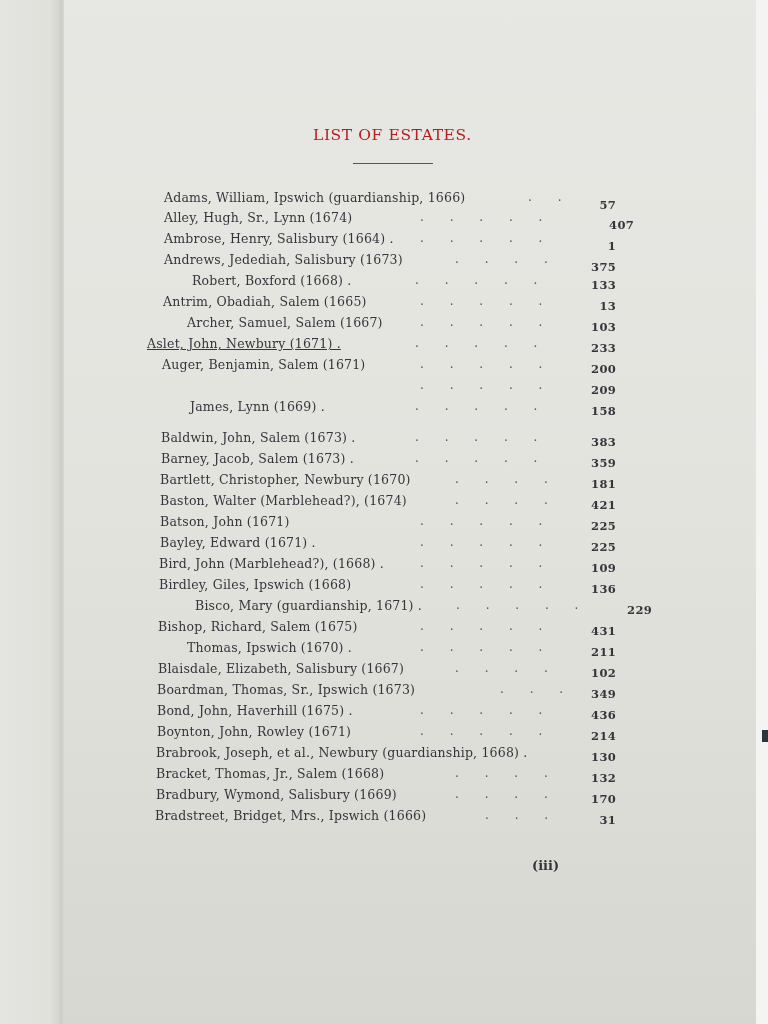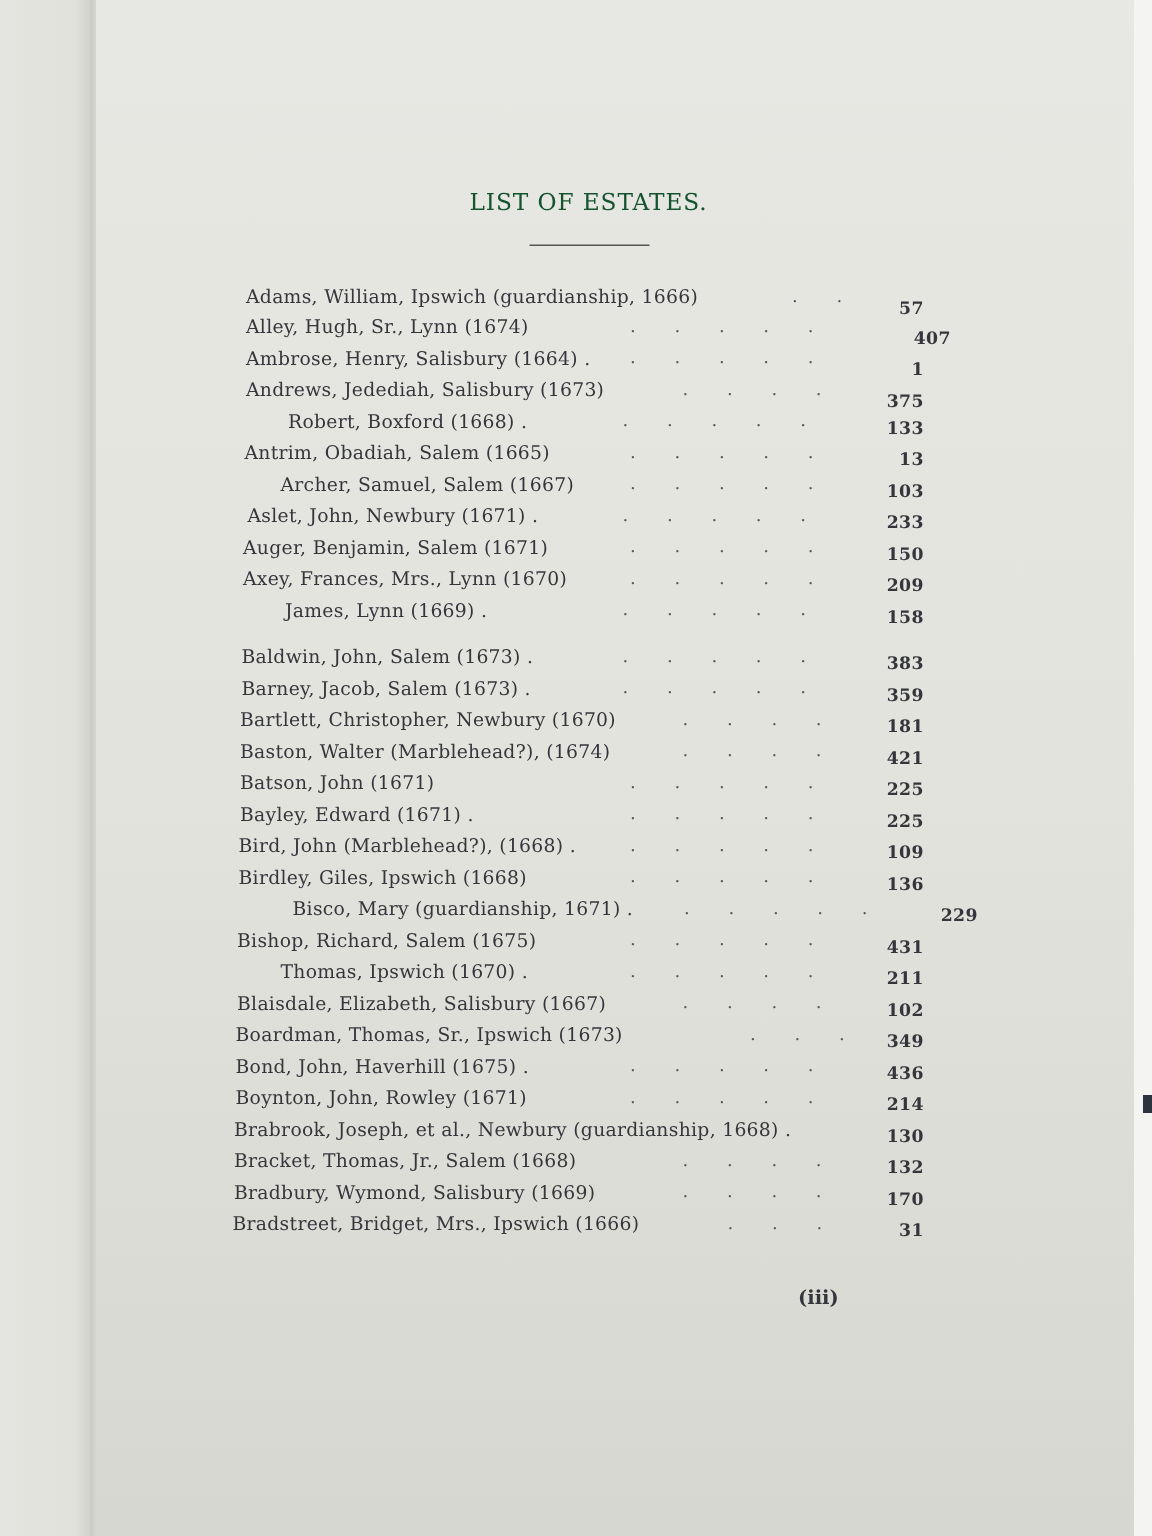--- a/index.html
+++ b/index.html
@@ -22,21 +22,21 @@
   }
   .right-edge {
     position:absolute; left:756px; top:0; width:12px; height:1024px;
     background:#f4f4f2;
   }
   .edge-mark {
     position:absolute; left:762px; top:730px; width:6px; height:12px; background:#2e3340;
   }
   .title {
     position:absolute; left:313px; top:126px; width:164px;
-    font-size:15.5px; letter-spacing:0.6px; color:#14532d; white-space:nowrap;
+    font-size:15.5px; letter-spacing:0.6px; color:#b91c1c; white-space:nowrap;
   }
   .rule {
     position:absolute; left:353px; top:163px; width:80px; height:1px; background:#555;
   }
   .entries { position:absolute; left:0; top:0; width:768px; height:1024px; }
   .row { position:absolute; left:0; width:768px; height:20px; }
   .name {
     position:absolute; white-space:nowrap; font-size:12.5px; color:#35363c;
     letter-spacing:0.2px;
   }
@@ -94,31 +94,30 @@
       <span class="name" style="left: 163px;">Antrim, Obadiah, Salem (1665)</span>
       <span class="dots" style="left: 420px; word-spacing: 22px;">. . . . .</span>
       <span class="pg" style="top: 5px;">13</span>
     </div>
     <div class="row" style="top: 315px;">
       <span class="name" style="left: 163px; margin-left: 24px;">Archer, Samuel, Salem (1667)</span>
       <span class="dots" style="left: 420px; word-spacing: 22px;">. . . . .</span>
       <span class="pg" style="top: 5px;">103</span>
     </div>
     <div class="row" style="top: 336px;">
-      <span class="name" style="left: 165px;">Aslet, John, Newbury (1671) .</span>
+      <span class="name" style="left: 147px; text-decoration: underline;">Aslet, John, Newbury (1671) .</span>
       <span class="dots" style="left: 415px; word-spacing: 22px;">. . . . .</span>
       <span class="pg" style="top: 5px;">233</span>
     </div>
     <div class="row" style="top: 357px;">
       <span class="name" style="left: 162px;">Auger, Benjamin, Salem (1671)</span>
       <span class="dots" style="left: 420px; word-spacing: 22px;">. . . . .</span>
-      <span class="pg" style="top: 5px;">150</span>
+      <span class="pg" style="top: 5px;">200</span>
     </div>
     <div class="row" style="top: 378px;">
-      <span class="name" style="left: 162px;">Axey, Frances, Mrs., Lynn (1670)</span>
       <span class="dots" style="left: 420px; word-spacing: 22px;">. . . . .</span>
       <span class="pg" style="top: 5px;">209</span>
     </div>
     <div class="row" style="top: 399px;">
       <span class="name" style="left: 190px;">James, Lynn (1669) .</span>
       <span class="dots" style="left: 415px; word-spacing: 22px;">. . . . .</span>
       <span class="pg" style="top: 5px;">158</span>
     </div>
     <div class="row" style="top: 430px;">
       <span class="name" style="left: 161px;">Baldwin, John, Salem (1673) .</span>

